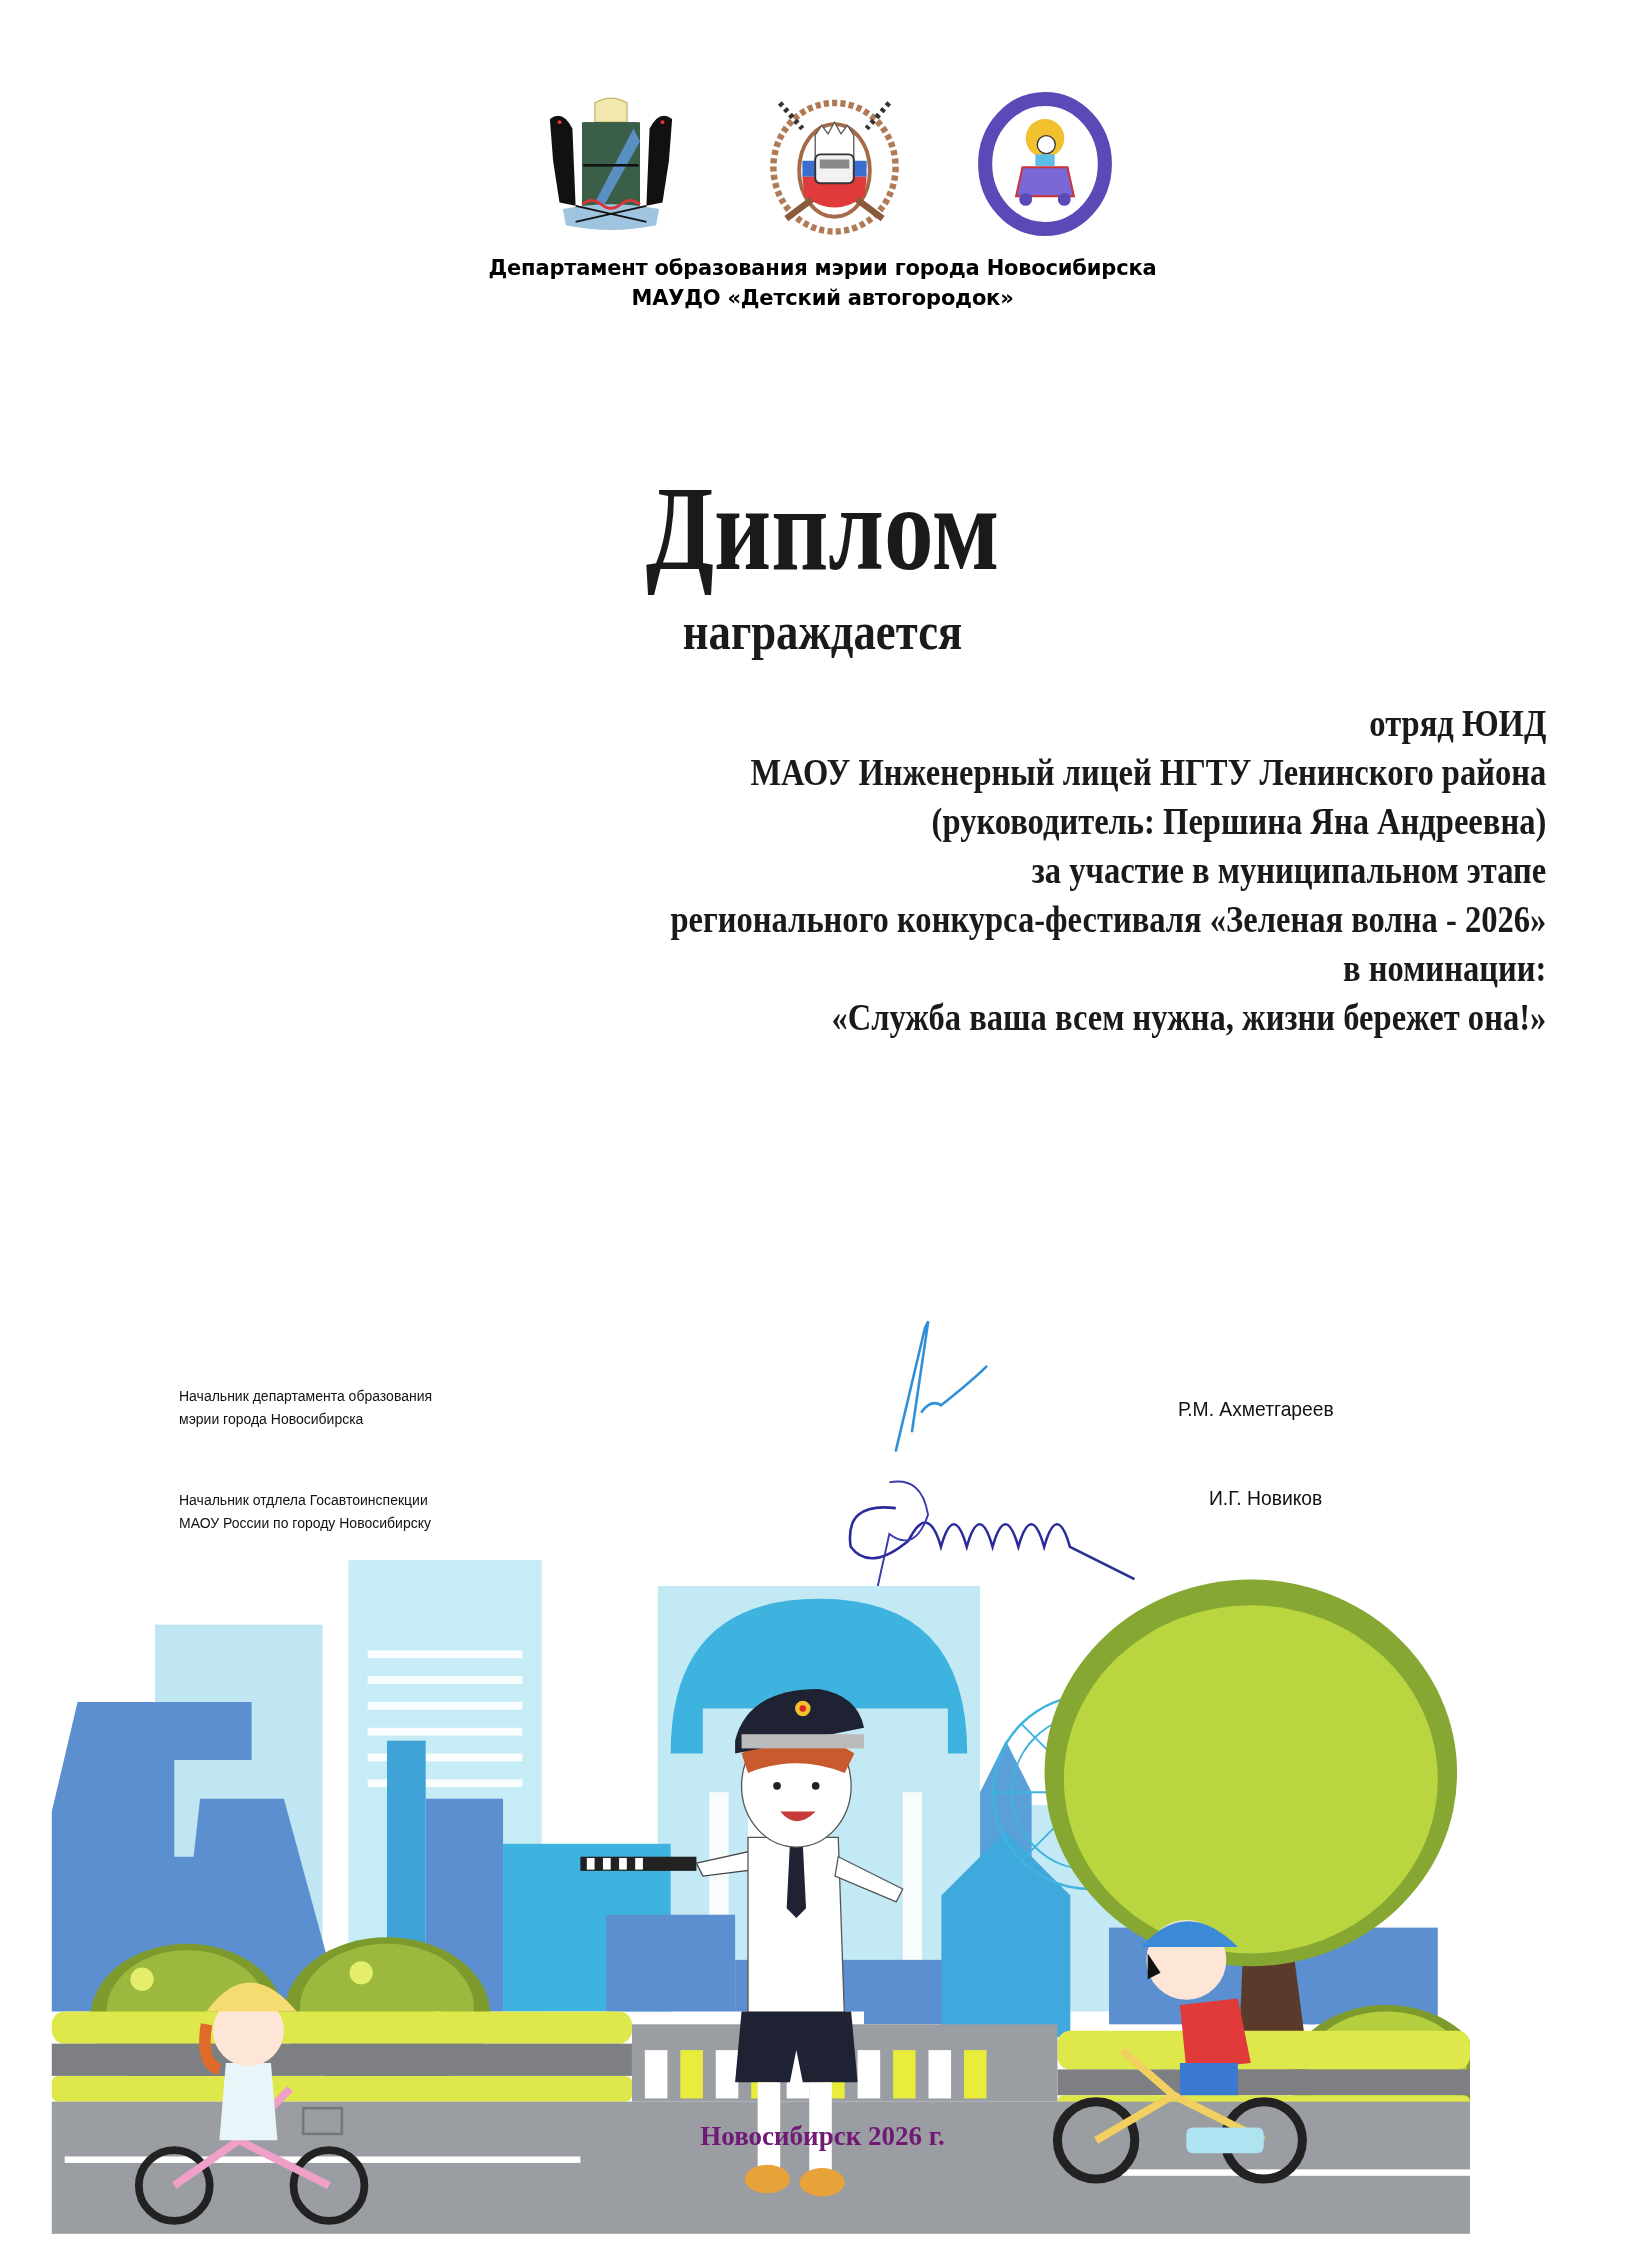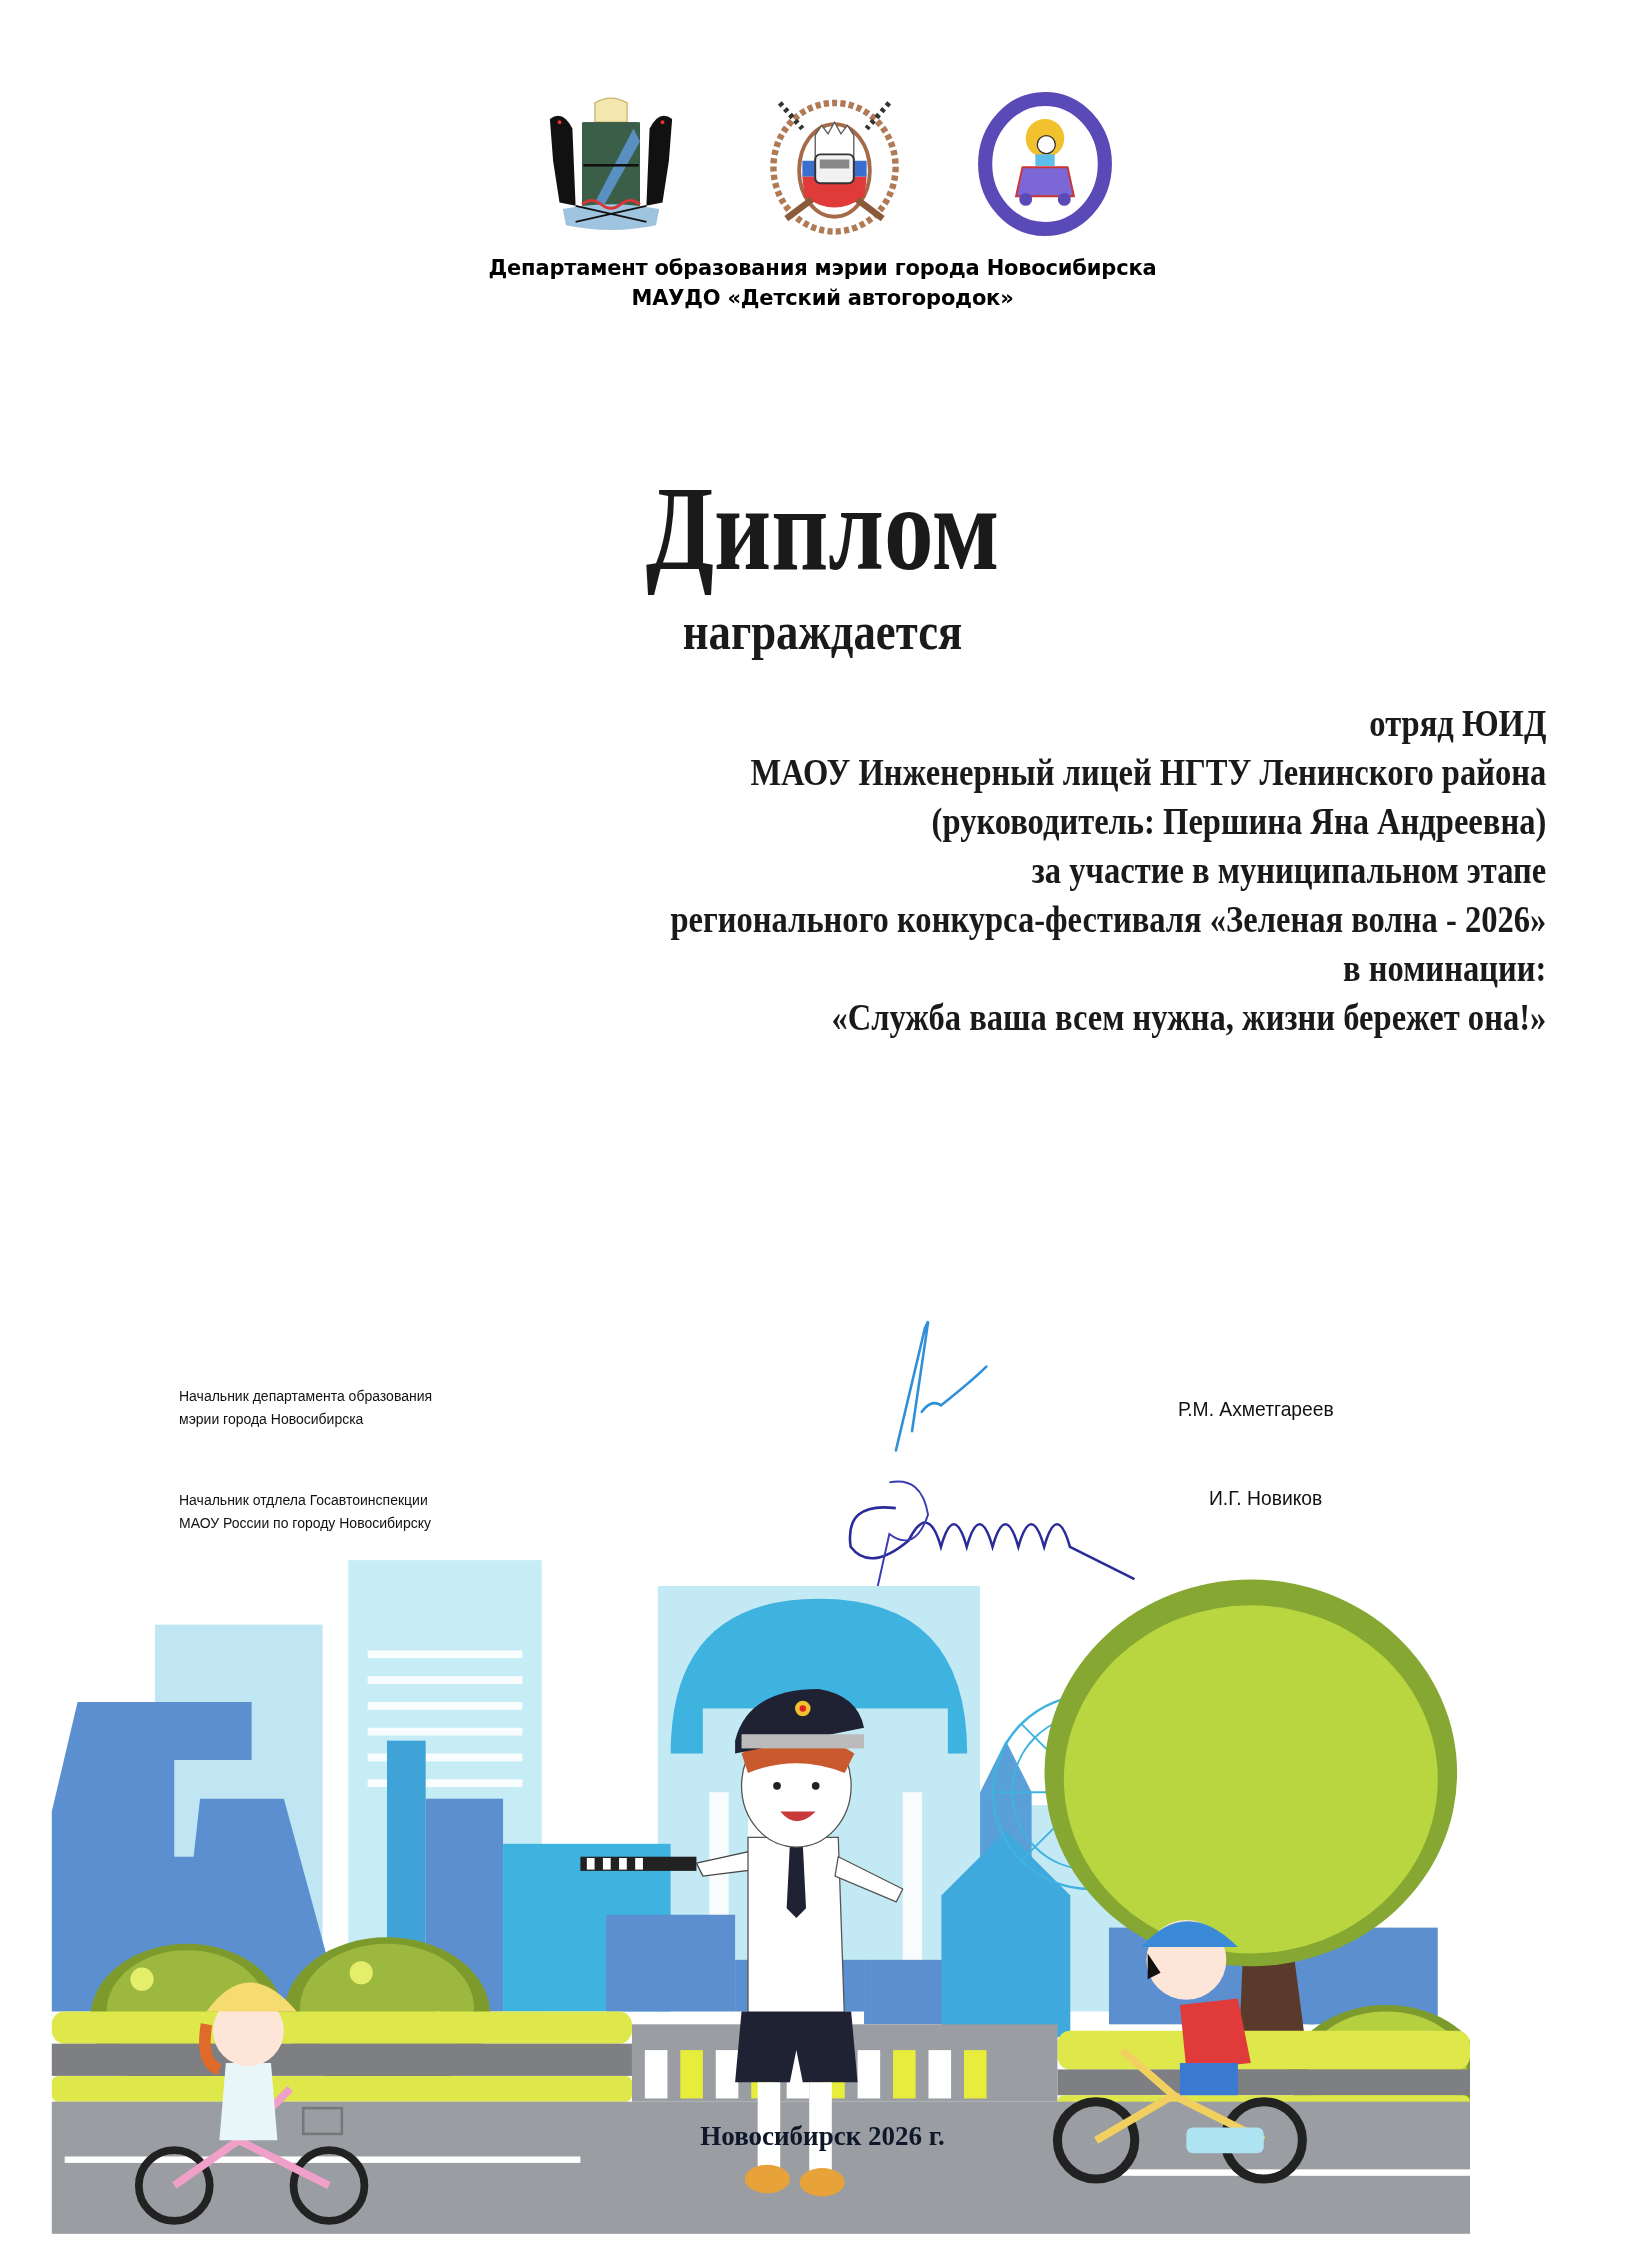--- a/index.html
+++ b/index.html
@@ -32,21 +32,21 @@
                color: #1a1a1a; }
   .body-text div { transform: scaleX(0.88); }
 
   
   .sig-block { position: absolute; font-family: "Liberation Sans", sans-serif; font-size: 14px; line-height: 23px; color: #111; }
   .sig-name { position: absolute; font-family: "Liberation Sans", sans-serif; font-size: 19.3px; color: #111; }
 
   
   .scene { position: absolute; left: 26px; top: 1560px; width: 1444px; height: 674px; }
   .footer-city { position: absolute; top: 2121px; left: 0; width: 1645px; text-align: center;
-                 font-family: "Liberation Serif", serif; font-weight: bold; font-size: 27px; color: #0f172a;
+                 font-family: "Liberation Serif", serif; font-weight: bold; font-size: 27px; color: #701a75;
                  z-index: 5; }
 </style>
 </head>
 <body>
 
 <div class="logos">
 
   <div class="logo" style="left:7.7px;">
     <svg width="148" height="148" viewBox="0 0 230 230">
       <path d="M90 20 Q115 5 140 20 L140 50 L90 50 Z" fill="#f3e7b0" stroke="#c9b66a" stroke-width="2"></path>

